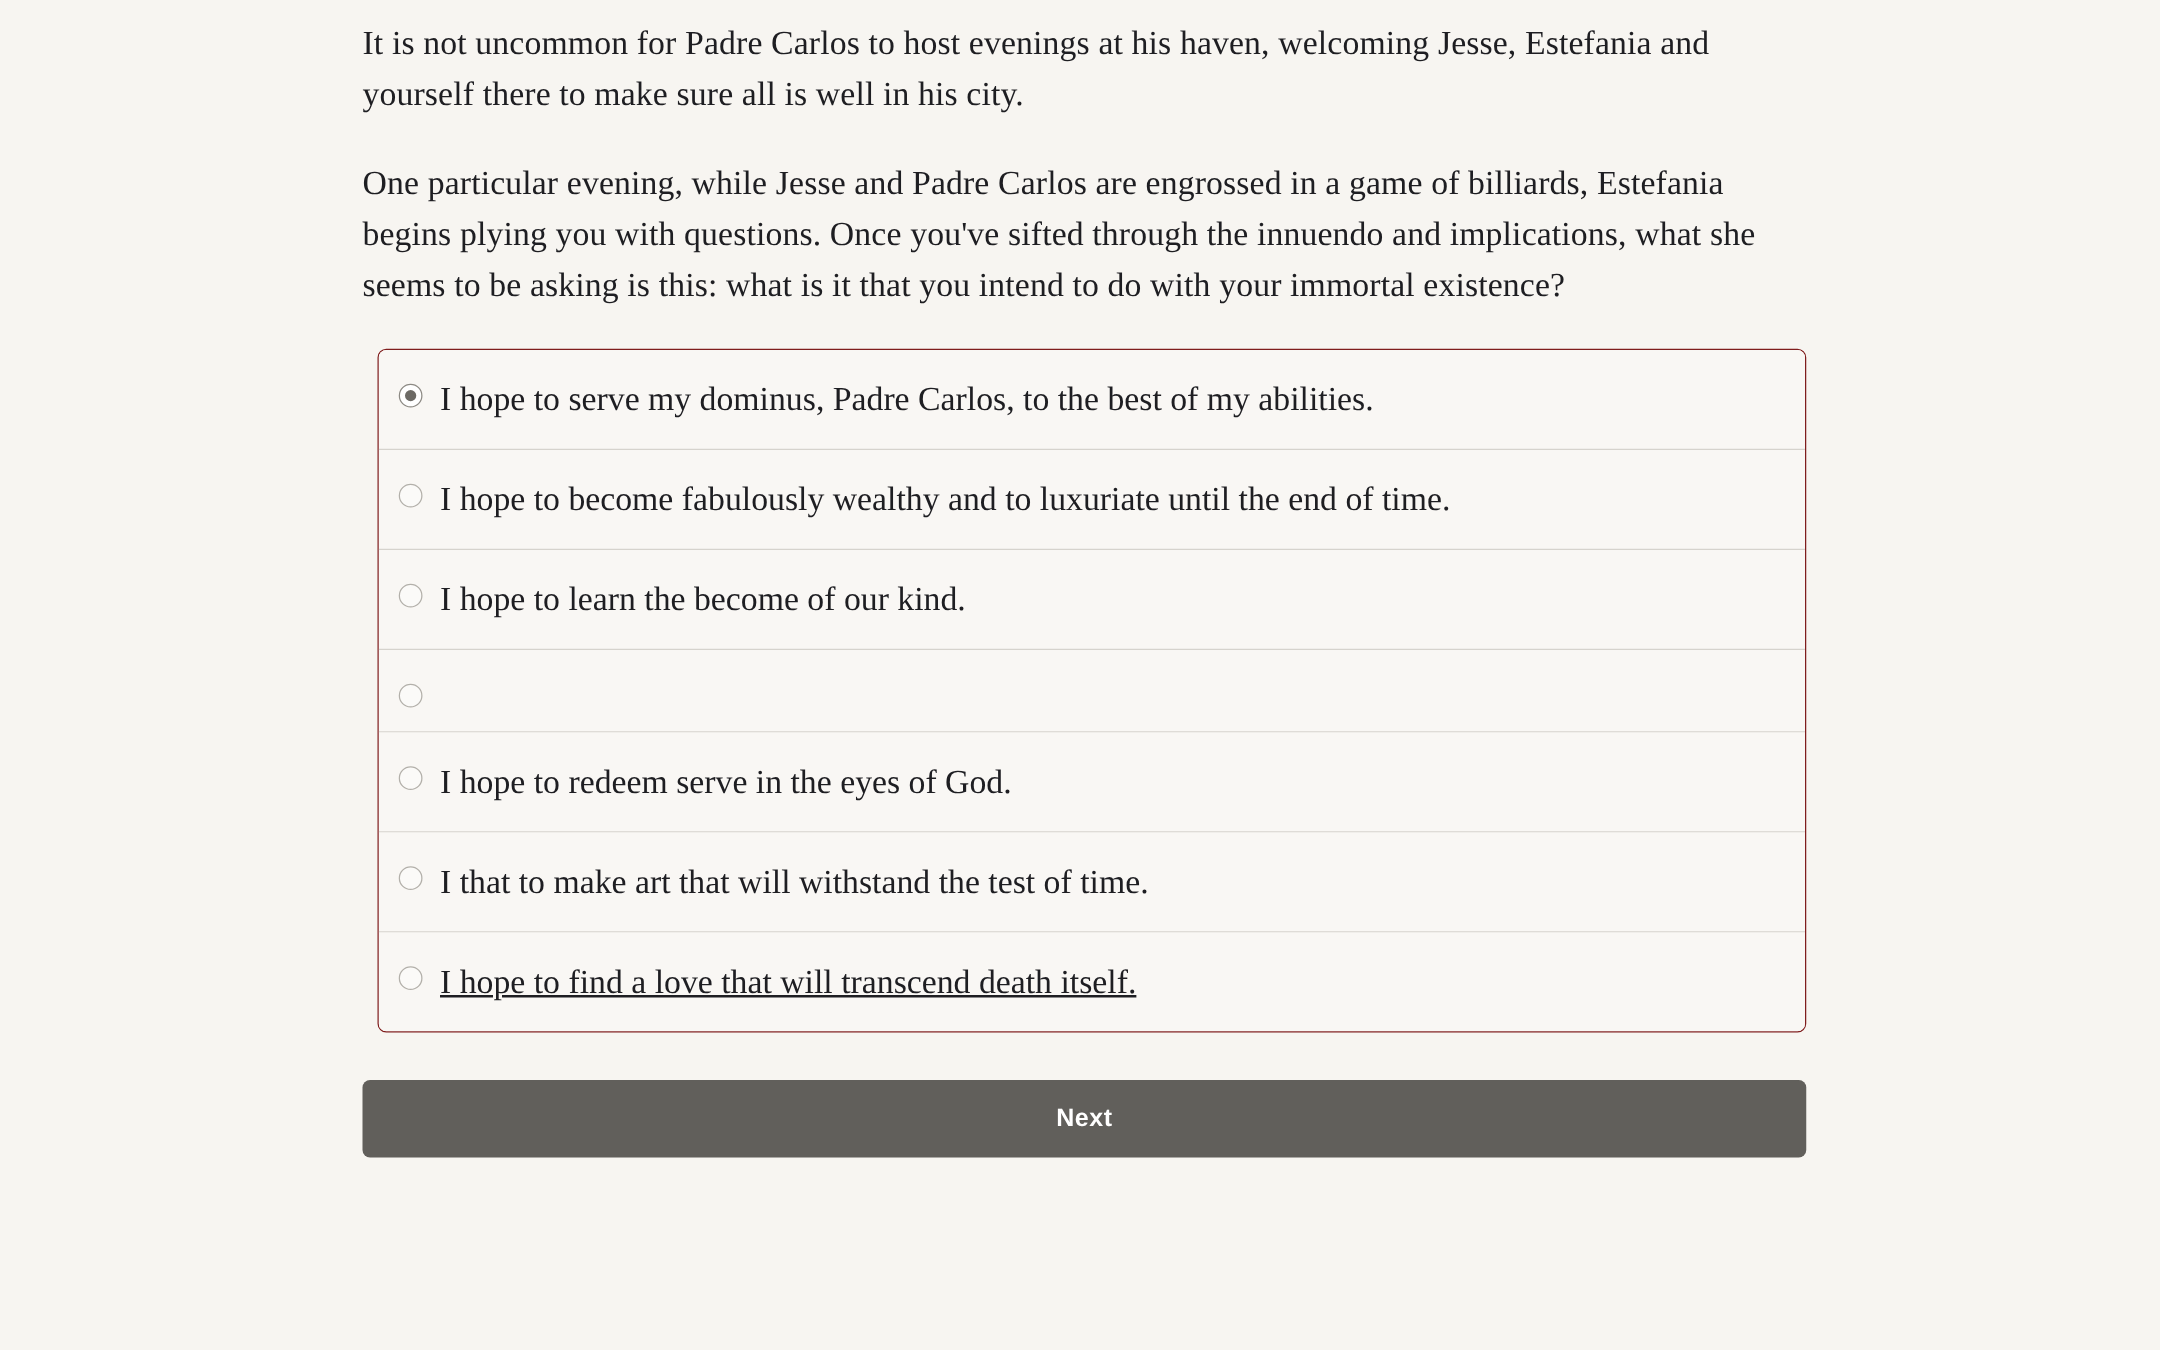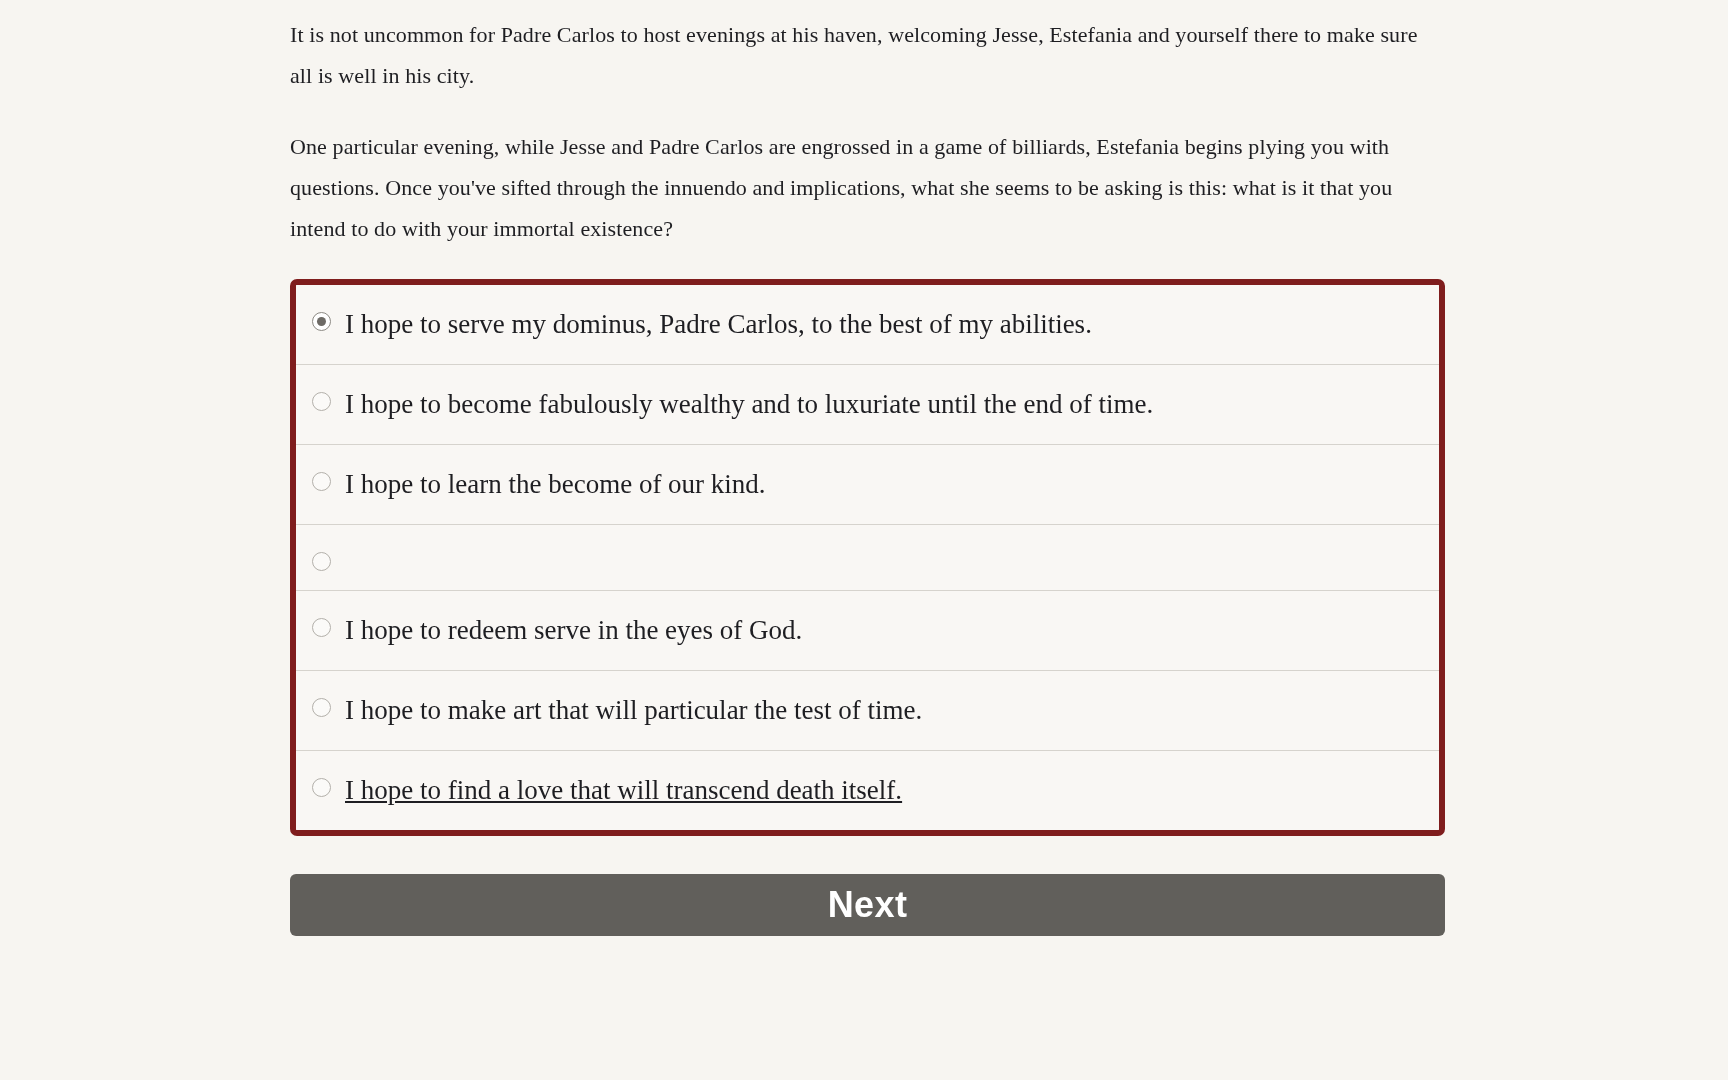--- a/index.html
+++ b/index.html
@@ -20,34 +20,35 @@
     height: 1080px;
     background: #f7f5f1;
   }
   .content {
     position: absolute;
     left: 290px;
     top: 0;
     width: 1155px;
   }
   .story-paragraph {
-    font-size: 22px;
+    font-size: 27px;
     line-height: 41px;
     margin: 0 0 30px 0;
     letter-spacing: 0.1px;
   }
   .story-paragraph.first {
     padding-top: 14px;
   }
   .choices {
     margin-top: 10px;
-    border: 6px solid #7f1d1d;
+    border: 1px solid #7f1d1d;
     border-radius: 7px;
     background: #f9f7f4;
     overflow: hidden;
+    margin-left: 12px;
   }
   .choice {
     display: flex;
     align-items: flex-start;
     padding: 19px 22px 19px 16px;
     border-bottom: 1px solid #d6d3cd;
     cursor: pointer;
     background: #f9f7f4;
   }
   .choice:last-child {
@@ -89,21 +90,21 @@
   }
   .next-button {
     margin-top: 38px;
     width: 100%;
     height: 62px;
     background: #615f5b;
     color: #ffffff;
     border: none;
     border-radius: 6px;
     font-family: "Liberation Sans", sans-serif;
-    font-size: 36px;
+    font-size: 20px;
     font-weight: bold;
     letter-spacing: 0.4px;
     cursor: pointer;
     display: flex;
     align-items: center;
     justify-content: center;
   }
 </style>
 </head>
 <body>
@@ -135,21 +136,21 @@
         <span class="radio"></span>
       </div>
 
       <div class="choice">
         <span class="radio"></span>
         <span class="choice-label">I hope to redeem serve in the eyes of God.</span>
       </div>
 
       <div class="choice">
         <span class="radio"></span>
-        <span class="choice-label">I hope to make art that will particular the test of time.</span>
+        <span class="choice-label">I that to make art that will withstand the test of time.</span>
       </div>
 
       <div class="choice">
         <span class="radio"></span>
         <span class="choice-label">I hope to find a love that will transcend death itself.</span>
       </div>
 
     </div>
 
     <button class="next-button">Next</button>

